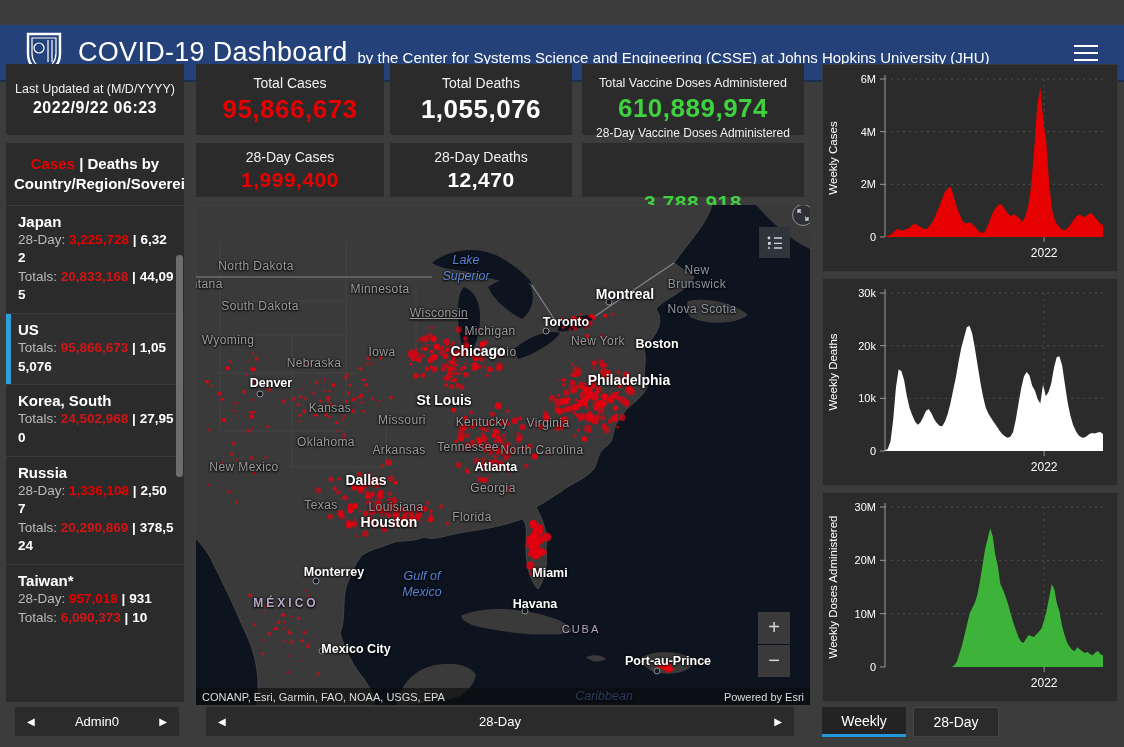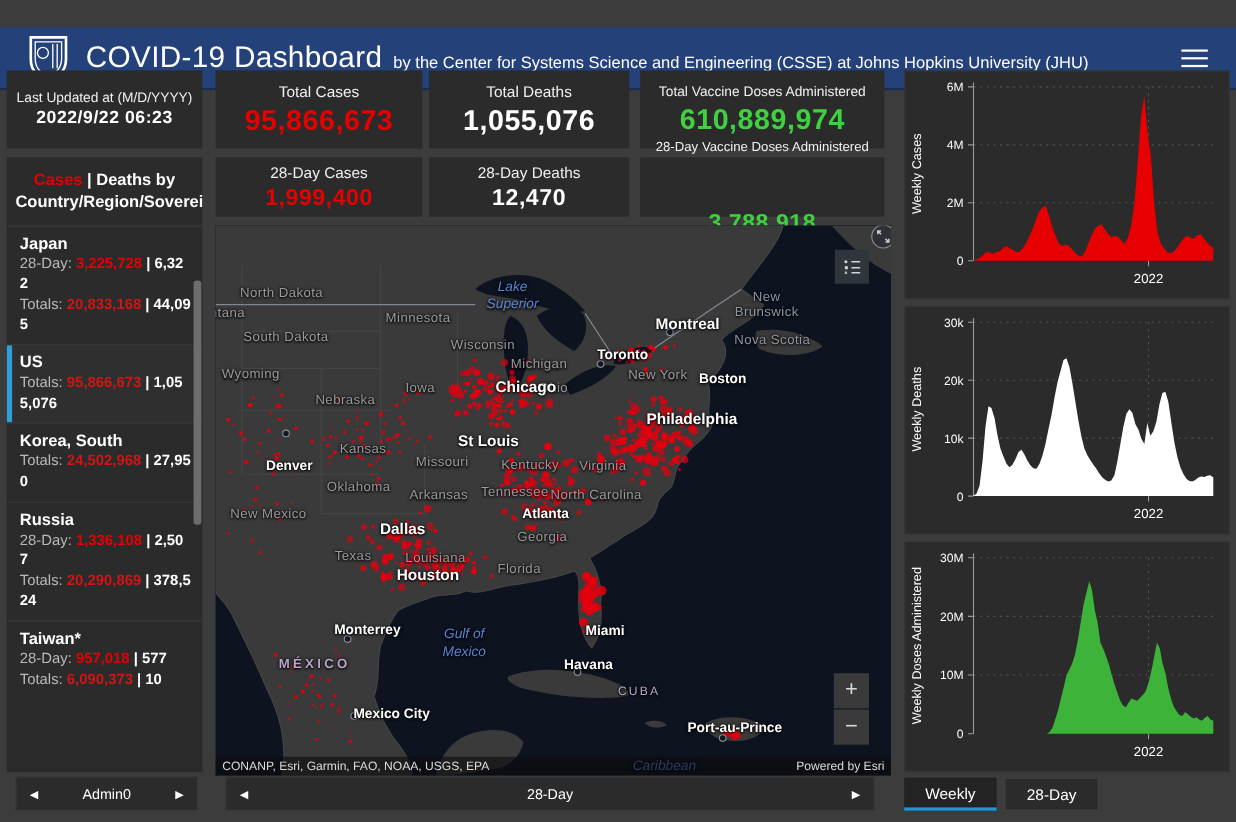--- a/index.html
+++ b/index.html
@@ -134,21 +134,21 @@
         <div class="cname">Korea, South</div>
         <div class="cline"><span class="glbl">Totals: </span><span class="n-red2">24,502,968</span><span class="n-wht"> | </span><span class="n-wht">27,950</span></div>
       </div>
       <div class="citem">
         <div class="cname">Russia</div>
         <div class="cline"><span class="glbl">28-Day: </span><span class="n-red">1,336,108</span><span class="n-wht"> | </span><span class="n-wht">2,507</span></div>
         <div class="cline"><span class="glbl">Totals: </span><span class="n-red2">20,290,869</span><span class="n-wht"> | </span><span class="n-wht">378,524</span></div>
       </div>
       <div class="citem">
         <div class="cname">Taiwan*</div>
-        <div class="cline"><span class="glbl">28-Day: </span><span class="n-red">957,018</span><span class="n-wht"> | </span><span class="n-wht">577</span></div>
+        <div class="cline"><span class="glbl">28-Day: </span><span class="n-red">957,018</span><span class="n-wht"> | </span><span class="n-wht">931</span></div>
         <div class="cline"><span class="glbl">Totals: </span><span class="n-red2">6,090,373</span><span class="n-wht"> | </span><span class="n-wht">10</span></div>
       </div>
     </div>
   <div id="clist-scrollbar"></div>
 </div>
 <div class="pager" style="left:14px;top:706px;width:166px;height:31px;">
   <span class="arrow">◀</span>
   <span class="plabel">Admin0</span>
   <span class="arrow">▶</span>
 </div>
@@ -922,21 +922,21 @@
         <circle cx="126" cy="446" r="3" fill="#14181f" stroke="#8a8f98" stroke-width="1"></circle>
         <circle cx="329" cy="406" r="3" fill="#14181f" stroke="#8a8f98" stroke-width="1"></circle>
         <circle cx="461" cy="466" r="3" fill="#14181f" stroke="#8a8f98" stroke-width="1"></circle>
       </g>
   </svg>
   <div id="map-labels">
       <span class="mlabel state" style="left: 2px; top: 79px;">Montana</span>
       <span class="mlabel state" style="left: 60px; top: 61px;">North Dakota</span>
       <span class="mlabel state" style="left: 64px; top: 101px;">South Dakota</span>
       <span class="mlabel state" style="left: 184px; top: 84px;">Minnesota</span>
-      <span class="mlabel state" style="left: 243px; top: 108px;">Wisconsin</span>
+      <span class="mlabel state" style="left: 243px; top: 108px; text-decoration: underline;">Wisconsin</span>
       <span class="mlabel state" style="left: 294px; top: 126px;">Michigan</span>
       <span class="mlabel state" style="left: 32px; top: 135px;">Wyoming</span>
       <span class="mlabel state" style="left: 186px; top: 147px;">Iowa</span>
       <span class="mlabel state" style="left: 118px; top: 158px;">Nebraska</span>
       <span class="mlabel state" style="left: 134px; top: 203px;">Kansas</span>
       <span class="mlabel state" style="left: 206px; top: 215px;">Missouri</span>
       <span class="mlabel state" style="left: 307px; top: 147px;">Ohio</span>
       <span class="mlabel state" style="left: 286px; top: 217px;">Kentucky</span>
       <span class="mlabel state" style="left: 352px; top: 218px;">Virginia</span>
       <span class="mlabel state" style="left: 130px; top: 237px;">Oklahoma</span>
@@ -955,21 +955,21 @@
       <span class="mlabel water" style="left: 226px; top: 380px;">Gulf of Mexico</span>
       <span class="mlabel water1" style="left: 408px; top: 491px;">Caribbean</span>
       <span class="mlabel country" style="left: 90px; top: 398px;">MÉXICO</span>
       <span class="mlabel country2" style="left: 385px; top: 424px;">CUBA</span>
       <span class="mlabel city-lg" style="left: 282px; top: 146px;">Chicago</span>
       <span class="mlabel city-lg" style="left: 417px; top: 89px; padding-left: 24px;">Montreal</span>
       <span class="mlabel city" style="left: 370px; top: 117px;">Toronto</span>
       <span class="mlabel city" style="left: 461px; top: 139px;">Boston</span>
       <span class="mlabel city-lg" style="left: 433px; top: 175px;">Philadelphia</span>
       <span class="mlabel city-lg" style="left: 248px; top: 195px;">St Louis</span>
-      <span class="mlabel city" style="left: 67px; top: 178px; margin-top: 40px;">Denver</span>
+      <span class="mlabel city" style="left: 75px; top: 178px;">Denver</span>
       <span class="mlabel city-lg" style="left: 170px; top: 275px;">Dallas</span>
       <span class="mlabel city-lg" style="left: 193px; top: 317px;">Houston</span>
       <span class="mlabel city" style="left: 300px; top: 262px;">Atlanta</span>
       <span class="mlabel city" style="left: 354px; top: 368px;">Miami</span>
       <span class="mlabel city" style="left: 339px; top: 399px;">Havana</span>
       <span class="mlabel city" style="left: 138px; top: 367px;">Monterrey</span>
       <span class="mlabel city" style="left: 160px; top: 444px;">Mexico City</span>
       <span class="mlabel city" style="left: 472px; top: 456px;">Port-au-Prince</span>
     </div>
   <div id="expand-btn">

